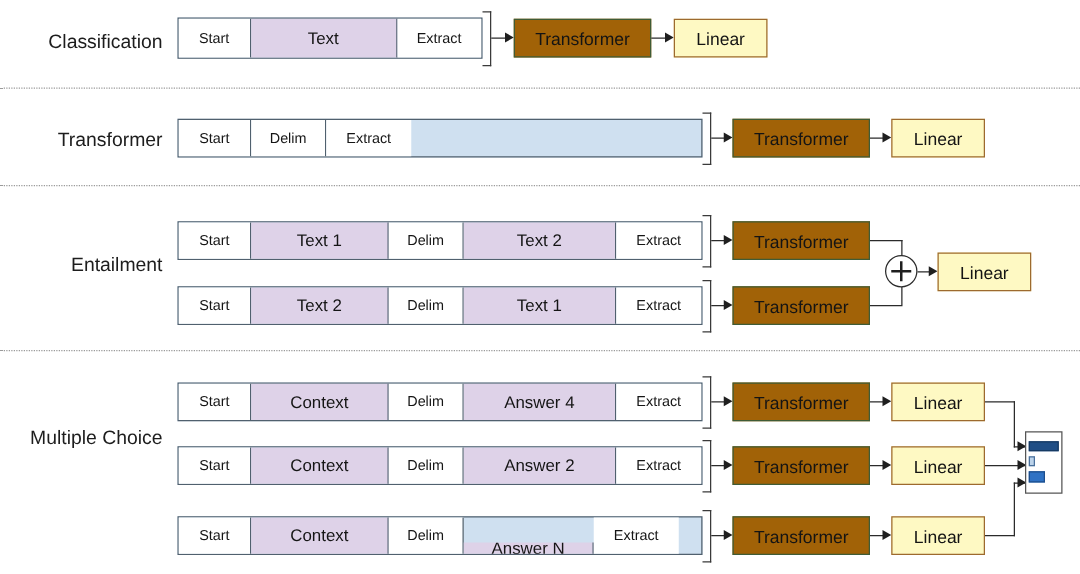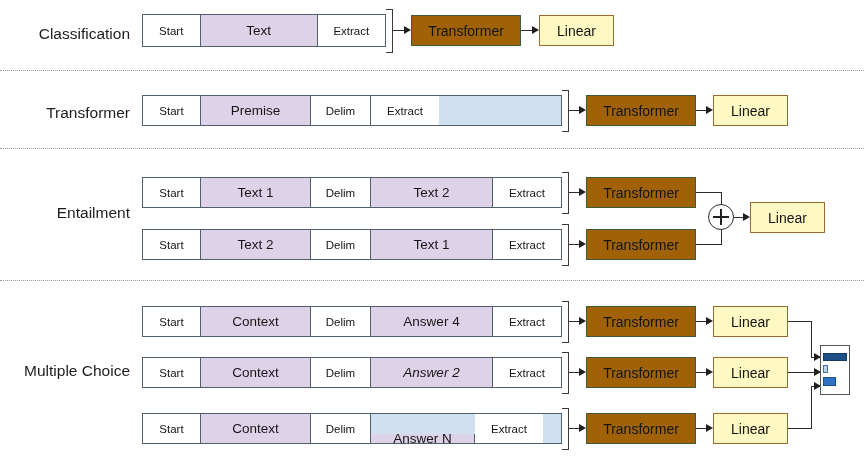--- a/index.html
+++ b/index.html
@@ -111,21 +111,20 @@
   <div class="arrow" style="left:532px;top:26px;"></div>
 
   <div class="pbox linear" style="left:539px;top:15px;width:75px;height:31px;">Linear</div>
 
   <div class="sep" style="top:70px;"></div>
 
   <div class="task-label" style="left:10px;top:105px;width:120px;">Transformer</div>
 
   <div class="seq" style="left:142px;top:95px;width:420px;height:31px;">
     <div class="cell c-blue" style="width:58px;">Start</div>
-    <div class="cell c-purple big" style="width:110px;">Premise</div>
     <div class="cell c-blue" style="width:60px;">Delim</div>
     <div class="cell c-blue" style="width:68px;">Extract</div>
   </div>
 
   <div class="bracket" style="left:562px;top:90px;height:42px;"></div>
   <div class="hline" style="left:569px;top:110px;width:13px;"></div>
   <div class="arrow" style="left:579px;top:106px;"></div>
 
   <div class="pbox" style="left:586px;top:95px;width:110px;height:31px;">Transformer</div>
 
@@ -168,42 +167,42 @@
 
   <div class="plus" style="left:708px;top:204px;width:26px;height:26px;"></div>
 
   <div class="hline" style="left:734px;top:217px;width:12px;"></div>
   <div class="arrow" style="left:743px;top:213px;"></div>
 
   <div class="pbox linear" style="left:750px;top:202px;width:75px;height:31px;">Linear</div>
 
   <div class="sep" style="top:280px;"></div>
 
-  <div class="task-label" style="left:5px;top:363px;width:125px;">Multiple Choice</div>
+  <div class="task-label" style="left:5px;top:343px;width:125px;">Multiple Choice</div>
 
   <div class="seq" style="left:142px;top:306px;width:420px;height:31px;">
     <div class="cell c-blue" style="width:58px;">Start</div>
     <div class="cell c-purple big" style="width:110px;">Context</div>
     <div class="cell c-blue" style="width:60px;">Delim</div>
     <div class="cell c-purple big" style="width:122px;">Answer 4</div>
     <div class="cell c-blue" style="width:68px;">Extract</div>
   </div>
   <div class="bracket" style="left:562px;top:301px;height:42px;"></div>
   <div class="hline" style="left:569px;top:321px;width:13px;"></div>
   <div class="arrow" style="left:579px;top:317px;"></div>
   <div class="pbox" style="left:586px;top:306px;width:110px;height:31px;">Transformer</div>
   <div class="hline" style="left:696px;top:321px;width:13px;"></div>
   <div class="arrow" style="left:706px;top:317px;"></div>
   <div class="pbox linear" style="left:713px;top:306px;width:75px;height:31px;">Linear</div>
 
   <div class="seq" style="left:142px;top:357px;width:420px;height:31px;">
     <div class="cell c-blue" style="width:58px;">Start</div>
     <div class="cell c-purple big" style="width:110px;">Context</div>
     <div class="cell c-blue" style="width:60px;">Delim</div>
-    <div class="cell c-purple big" style="width:122px;font-style:italic;">Answer 2</div>
+    <div class="cell c-purple big" style="width:122px;">Answer 2</div>
     <div class="cell c-blue" style="width:68px;">Extract</div>
   </div>
   <div class="bracket" style="left:562px;top:352px;height:42px;"></div>
   <div class="hline" style="left:569px;top:372px;width:13px;"></div>
   <div class="arrow" style="left:579px;top:368px;"></div>
   <div class="pbox" style="left:586px;top:357px;width:110px;height:31px;">Transformer</div>
   <div class="hline" style="left:696px;top:372px;width:13px;"></div>
   <div class="arrow" style="left:706px;top:368px;"></div>
   <div class="pbox linear" style="left:713px;top:357px;width:75px;height:31px;">Linear</div>
 

